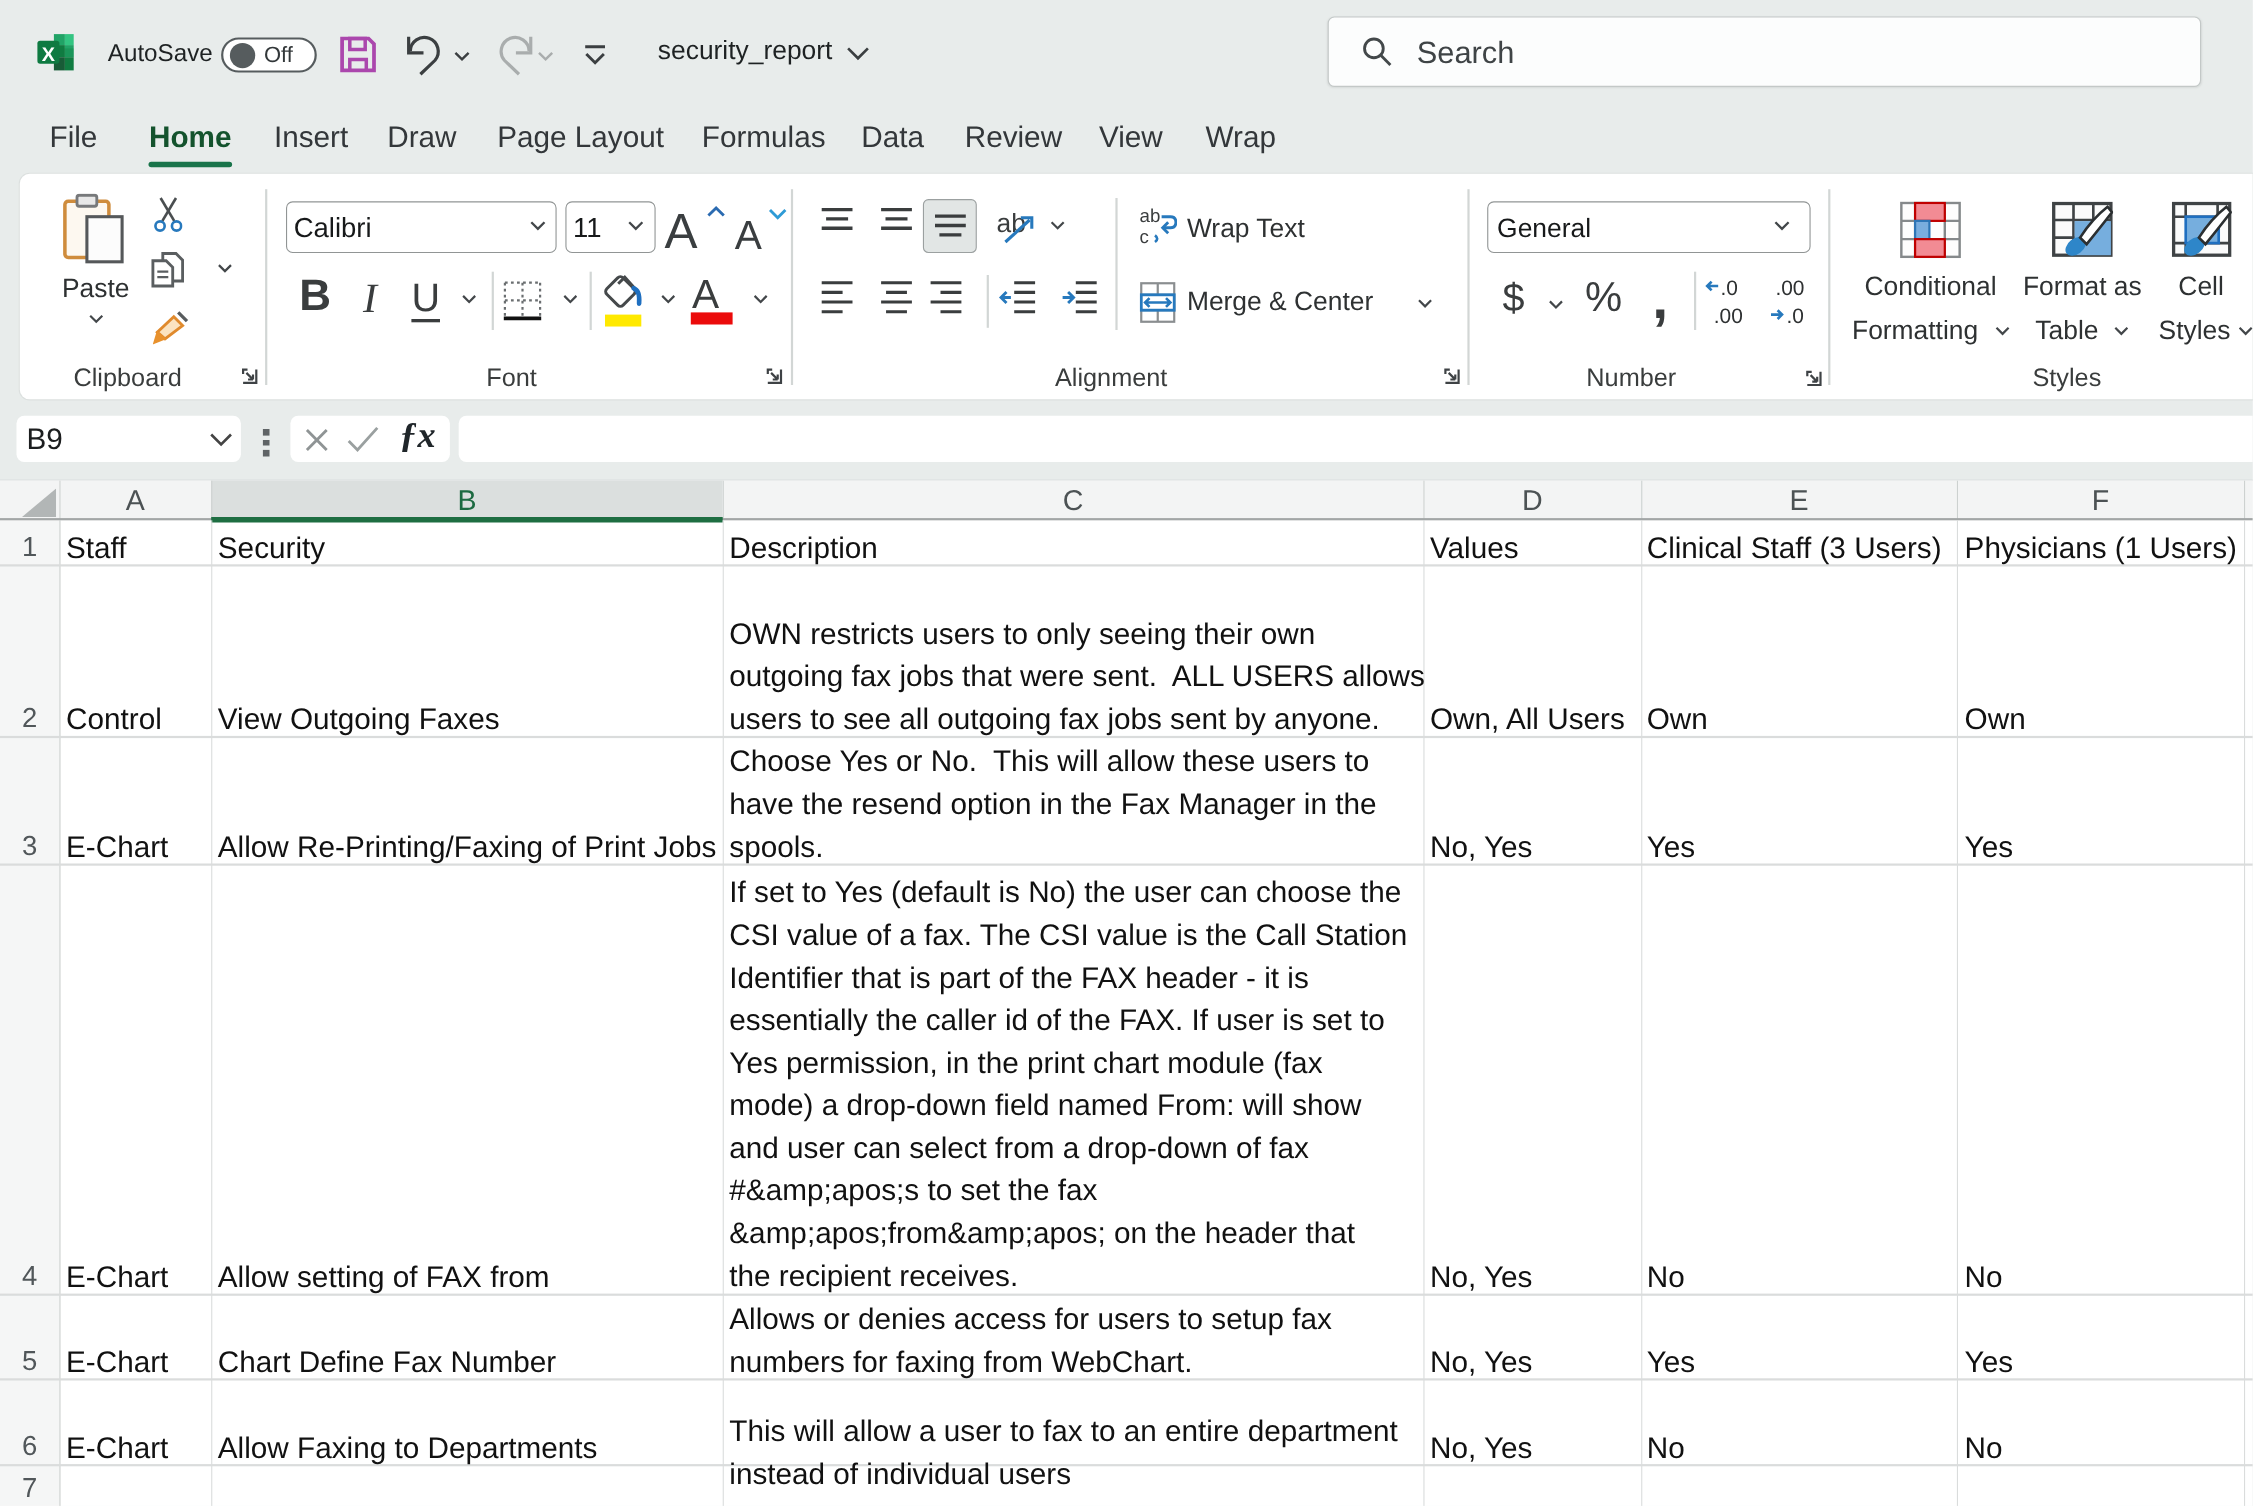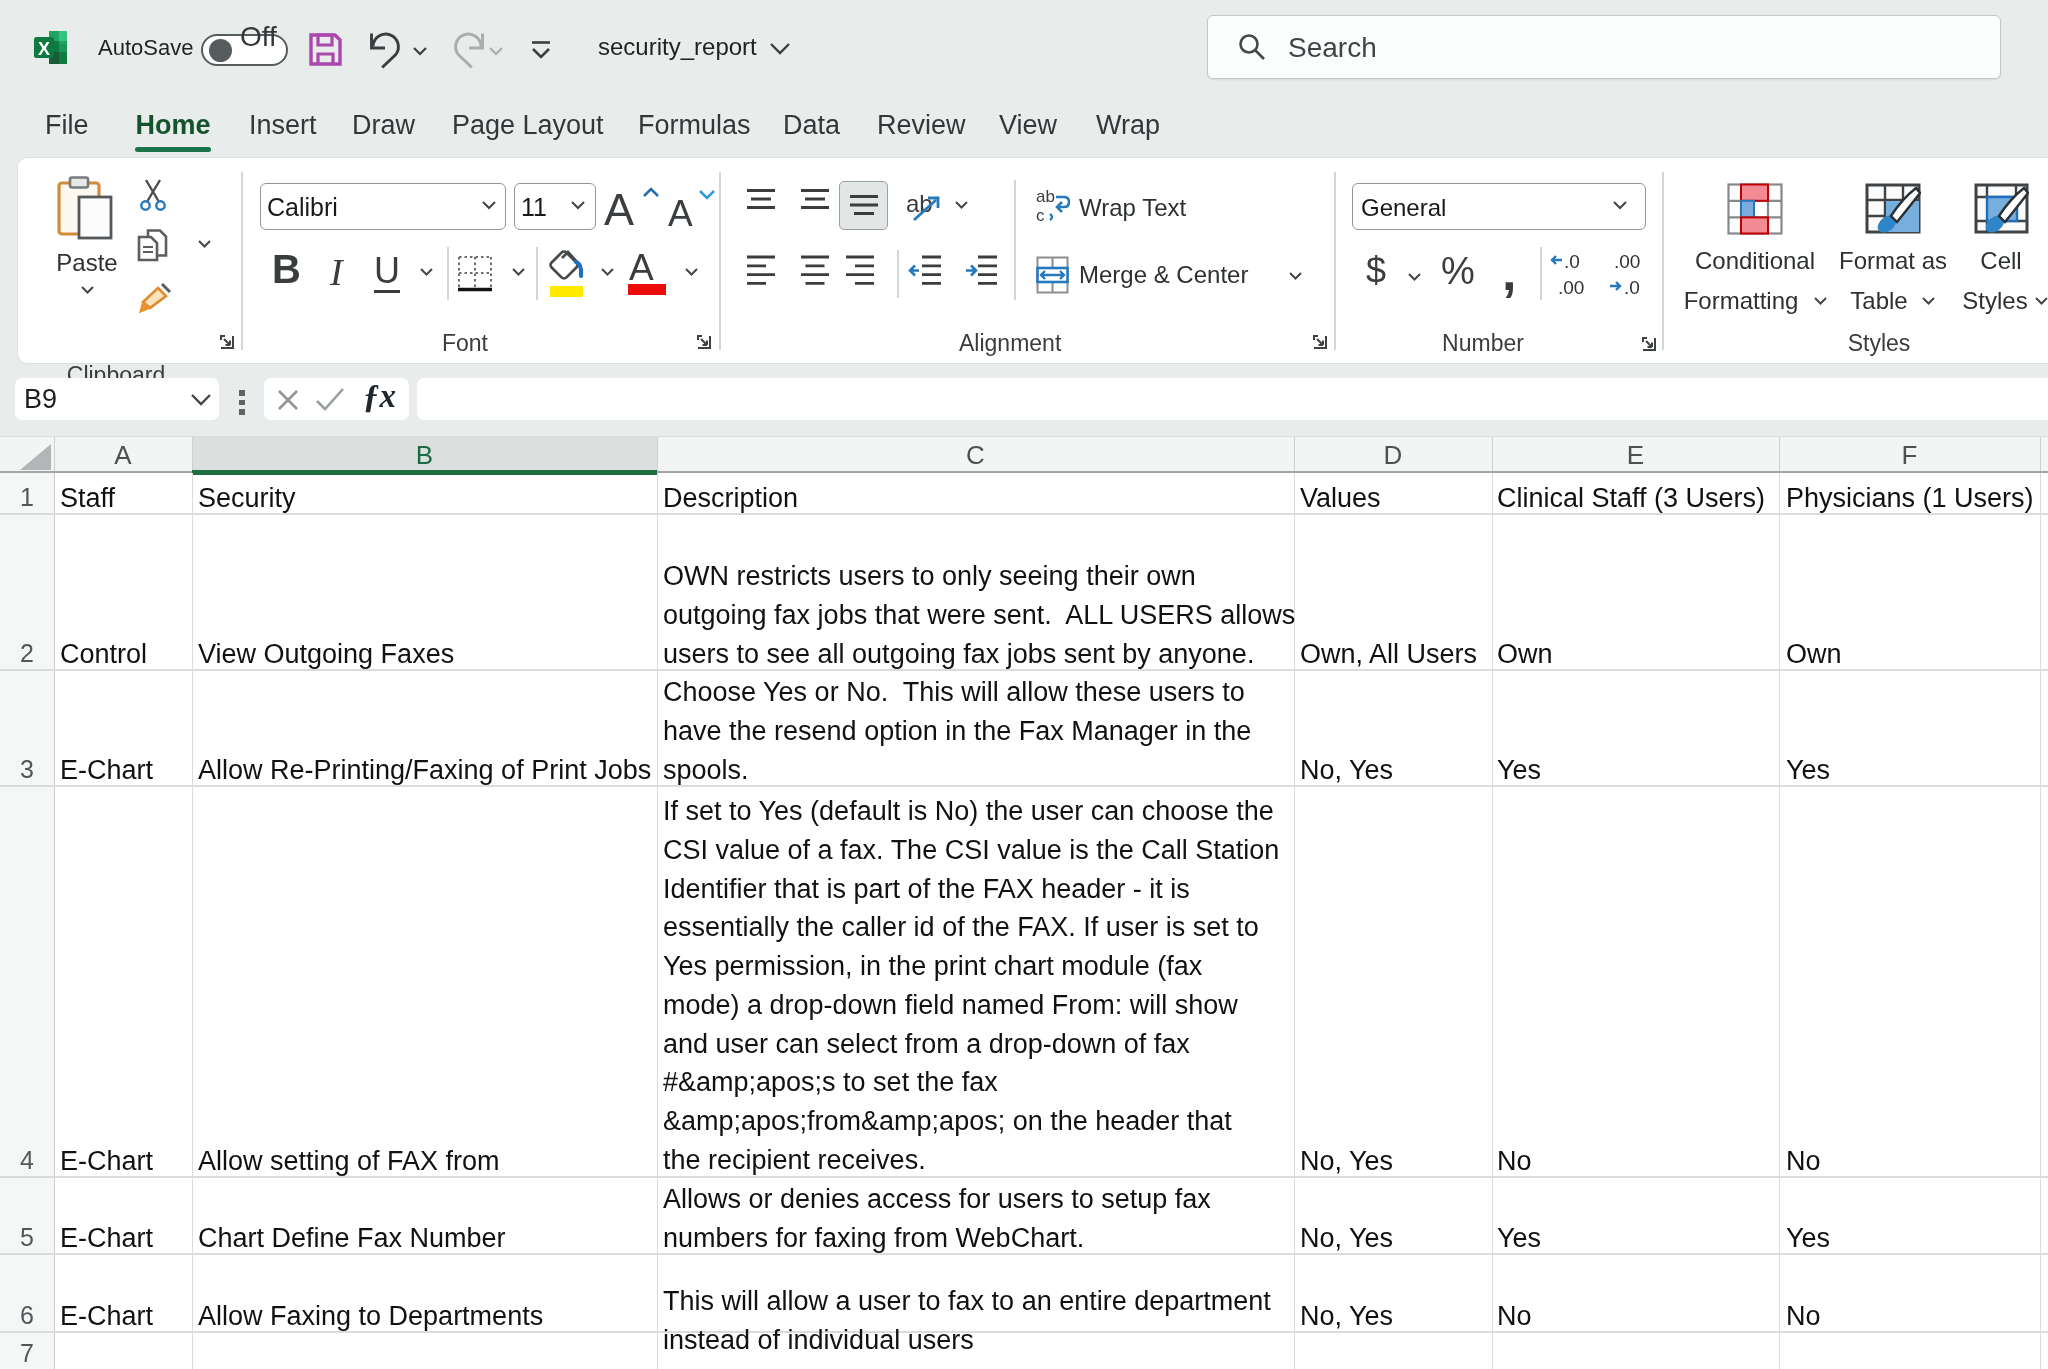--- a/index.html
+++ b/index.html
@@ -30,21 +30,21 @@
     <rect x="16" y="22" width="10" height="12" fill="#185c37"></rect>
     <rect x="26" y="22" width="8" height="12" fill="#107c41"></rect>
     <rect x="16" y="14" width="18" height="8" fill="#107c41" opacity="0.35"></rect>
     <rect x="1" y="7" width="20" height="21" rx="2.5" fill="#0e7a41"></rect>
     <text x="11" y="25" font-family="Liberation Sans" font-weight="bold" font-size="18" fill="#fff" text-anchor="middle">X</text>
   </svg>
   <div class="abs txt" style="left:98px; top:35px; font-size:22px; color:#1e2223;">AutoSave</div>
 
   <div class="abs" style="left:201px; top:34px; width:87px; height:32px; background:#fff; border:2px solid #565c5e; border-radius:17px;"></div>
   <div class="abs" style="left:209px; top:39px; width:23px; height:23px; border-radius:50%; background:#565c5e;"></div>
-  <div class="abs txt" style="left:240px; top:21px; font-size:28px; color:#33383a;text-align:center;">Off</div>
+  <div class="abs txt" style="left:240px; top:39px; font-size:20px; color:#33383a;text-align:center;">Off</div>
 
   <svg class="abs" style="left:307px; top:31px;" width="37" height="37" viewBox="0 0 37 37">
     <path d="M4 4 h24 l5 5 v24 h-29 z" fill="none" stroke="#ab47ad" stroke-width="3.4"></path>
     <path d="M11 4 h14 v10 h-14 z" fill="none" stroke="#ab47ad" stroke-width="3.2"></path>
     <path d="M11 33 v-10 h15 v10" fill="none" stroke="#ab47ad" stroke-width="3.2"></path>
   </svg>
 
   <svg class="abs" style="left:368px; top:30px;" width="40" height="40" viewBox="0 0 40 40">
     <path d="M3.5 3.5 V18 H17" fill="none" stroke="#3b3f41" stroke-width="2.9"></path>
     <path d="M5 16.5 A12.7 12.7 0 1 1 27.5 24.8 L14.2 37.5" fill="none" stroke="#3b3f41" stroke-width="2.9"></path>
@@ -119,21 +119,21 @@
   </svg>
 
   <svg class="abs" style="left:139px; top:280px;" width="34" height="34" viewBox="0 0 34 34">
     <path d="M23 4 L31 12" stroke="#585c5e" stroke-width="3"></path>
     <path d="M19 8 L27 16 L11 28 L4 22 z" fill="#fbe3c0" stroke="#e08a2d" stroke-width="2.6"></path>
     <path d="M11 28 L4 22 L1 32 z" fill="#e8912d" stroke="#e8912d" stroke-width="1.5"></path>
   </svg>
   <svg class="abs" style="left:197px; top:239px;" width="15" height="10" viewBox="0 0 15 10">
       <path d="M2 2 L7.5 7.5 L13 2" stroke="#43474a" stroke-width="2" fill="none"></path>
     </svg>
-  <div class="glabel abs" style="left:66px; top:330px; width:100px; text-align:center;margin-top:32px;">Clipboard</div>
+  <div class="glabel abs" style="left:66px; top:330px; width:100px; text-align:center;">Clipboard</div>
   <svg class="abs" style="left:219px; top:334px;" width="16" height="16" viewBox="0 0 16 16">
     <path d="M2 6 v-4 h4 M14 2 v12 h-12" fill="none" stroke="#3e4245" stroke-width="2"></path>
     <path d="M5 5 L11 11 M11 11 v-4.5 M11 11 h-4.5" stroke="#3e4245" stroke-width="2" fill="none"></path>
   </svg>
   <div class="vdiv" style="left:241px; top:172px; height:178px;"></div>
 
   <div class="combo" style="left:260px; top:183px; width:246px; height:47px;"></div>
   <div class="abs txt" style="left:267px; top:193px; font-size:25px; color:#17191a;">Calibri</div>
   <svg class="abs" style="left:481px; top:200px;" width="16" height="11" viewBox="0 0 16 11">
       <path d="M2 2 L8 8 L14 2" stroke="#43474a" stroke-width="2.1" fill="none"></path>

